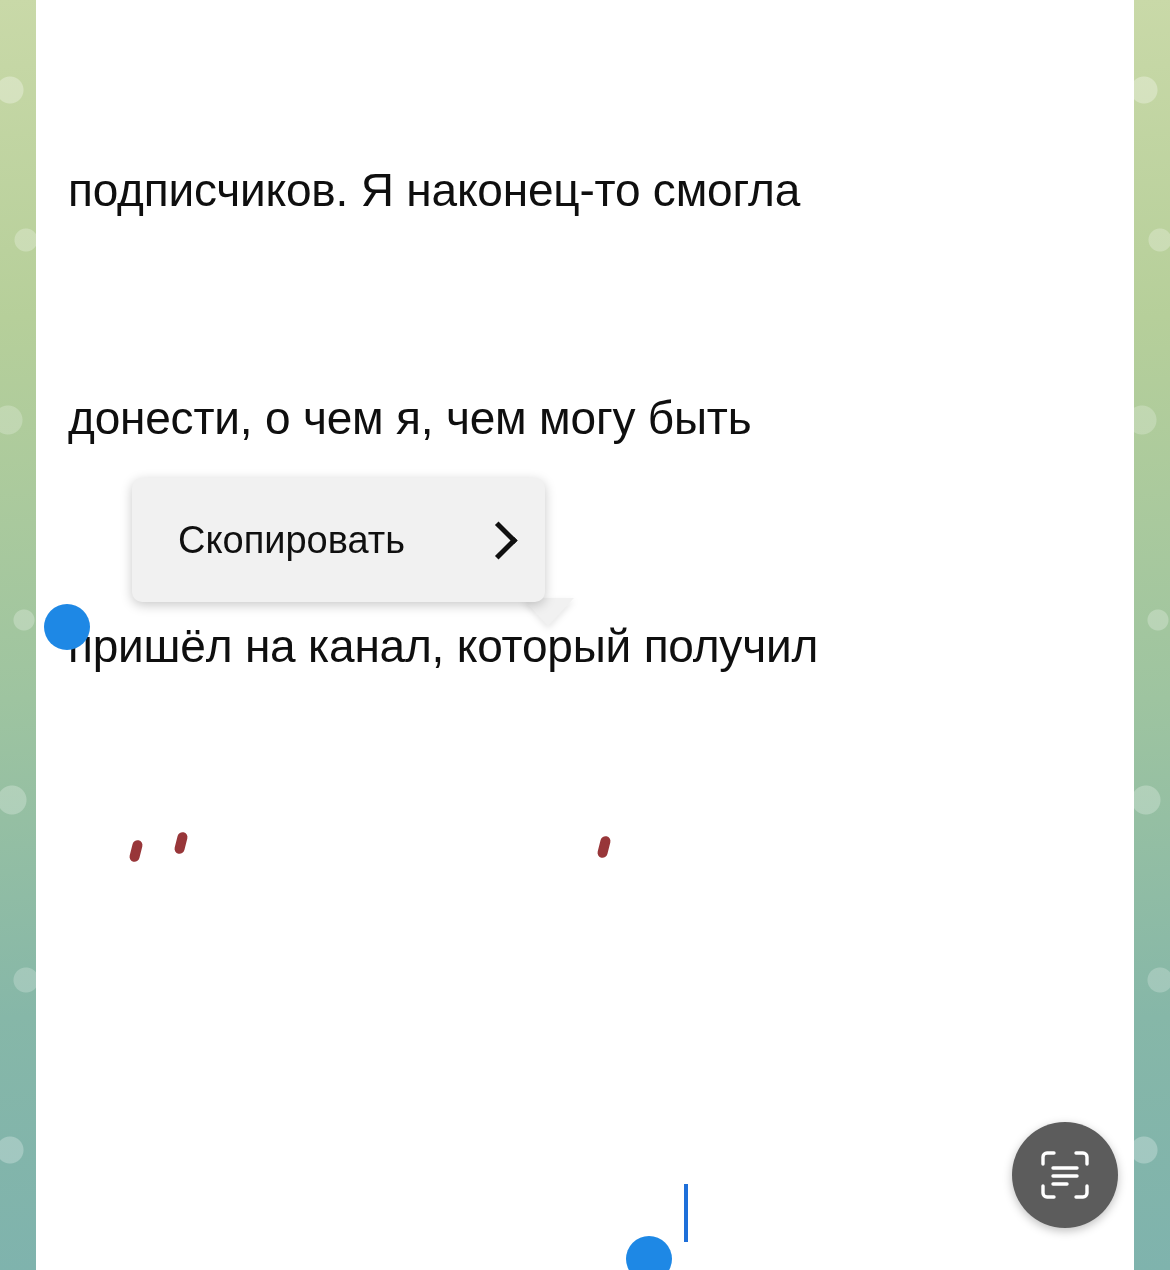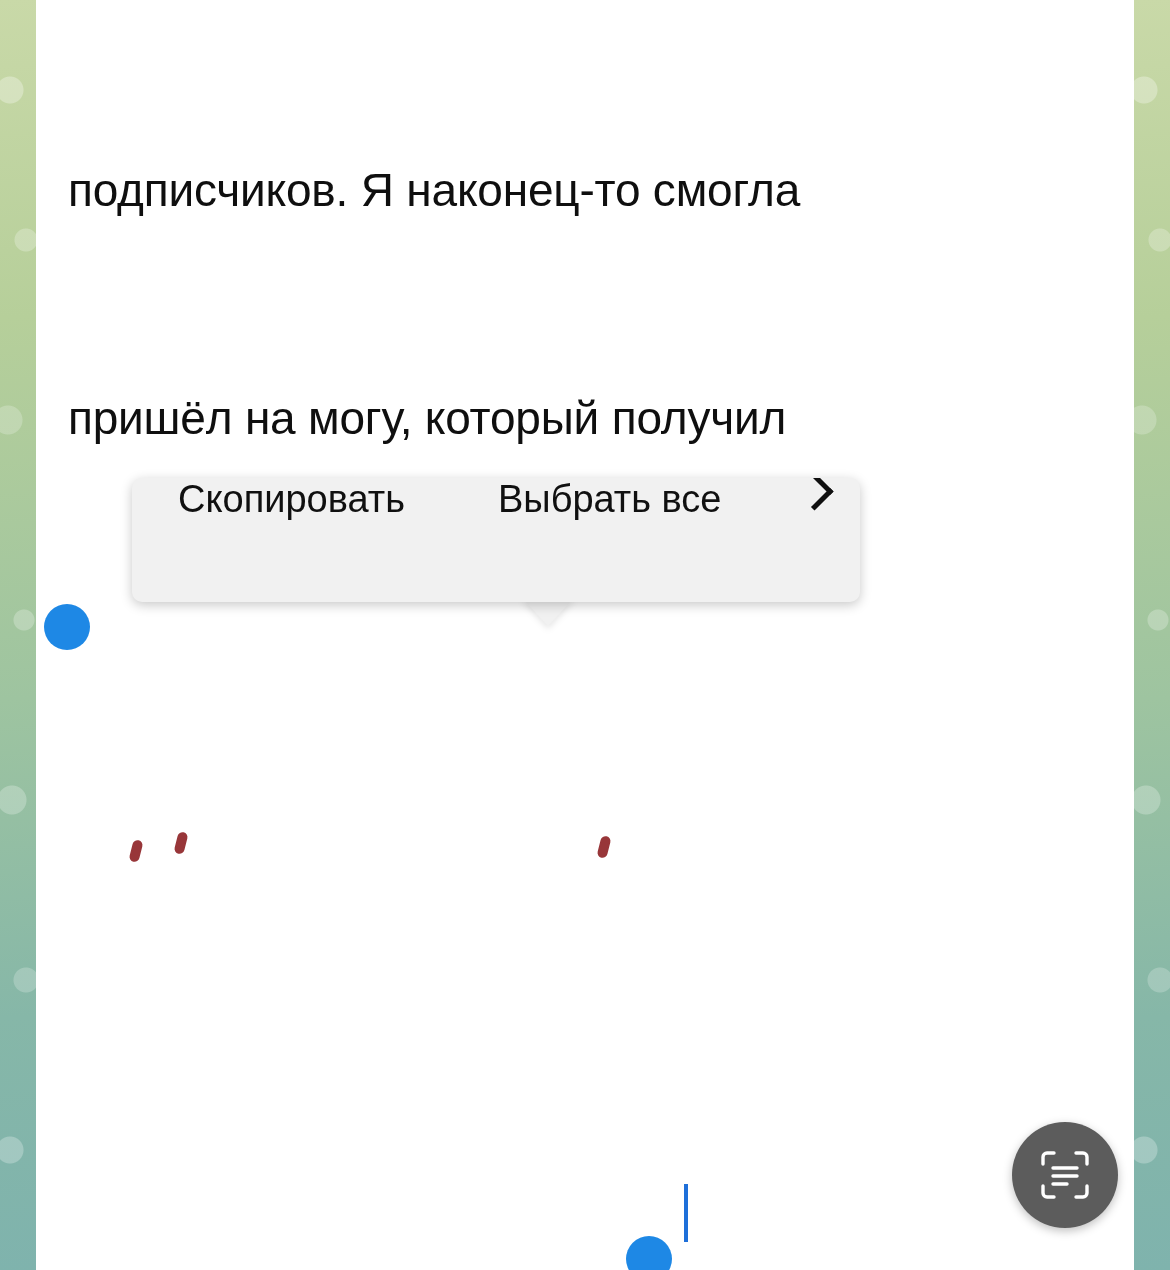--- a/index.html
+++ b/index.html
@@ -103,21 +103,21 @@
     background: #1e6fd9;
   }
 
   
   .ctx-menu {
     position: absolute;
     left: 132px;
     top: 478px;
     height: 124px;
     display: flex;
-    align-items: flex-start;
+    align-items: center;
     background: #f1f1f1;
     border-radius: 10px;
     box-shadow: 0 3px 12px rgba(0,0,0,0.22);
     overflow: hidden;
   }
   .ctx-item {
     display: flex;
     align-items: center;
     justify-content: center;
     font-size: 38px;
@@ -180,21 +180,22 @@
 <body>
 
 <div class="screen">
 
   <div class="wallpaper-left"></div>
   <div class="wallpaper-right"></div>
 
   <div class="bubble">
     <div class="message-text">
       <span class="line">подписчиков. Я наконец-то смогла</span>
-      <span class="line">пришёл на могу, который получил</span>
+      <span class="line">донести, о чем я, чем могу быть</span>
+      <span class="line">пришёл на канал, который получил</span>
       
       
       
       
       
       
       
       
       
       
@@ -209,21 +210,20 @@
   </div>
 
   <div class="handle handle-start"></div>
   <div class="handle handle-end"></div>
 
   <div class="ctx-tail"></div>
 
   <div class="ctx-menu">
     <div class="ctx-item">Скопировать</div>
     <div class="ctx-sep"></div>
-    <div class="ctx-item">Выбрать все</div>
     <div class="ctx-sep"></div>
     <div class="ctx-more">
       <span class="chevron"></span>
     </div>
   </div>
 
   <div class="fab">
     <svg width="56" height="56" viewBox="0 0 56 56">
       <g fill="none" stroke="#ffffff" stroke-width="3.4" stroke-linecap="round" stroke-linejoin="round">
         <path d="M6 17 V10 a4 4 0 0 1 4 -4 h7"></path>

